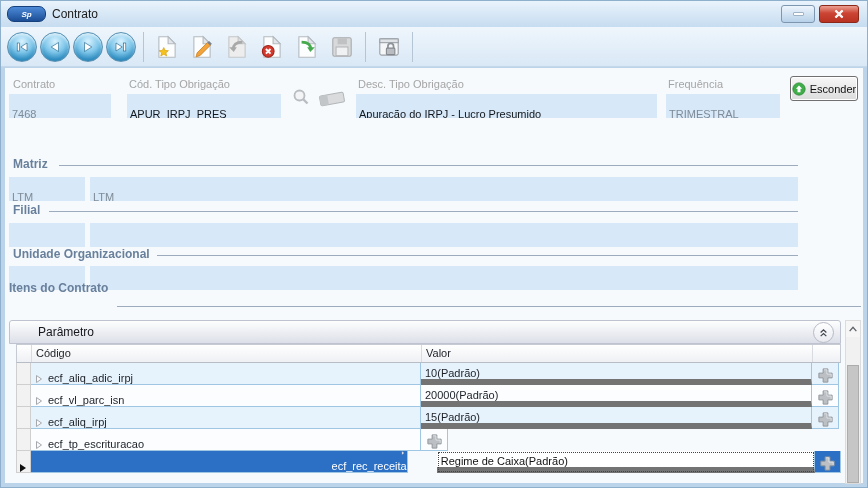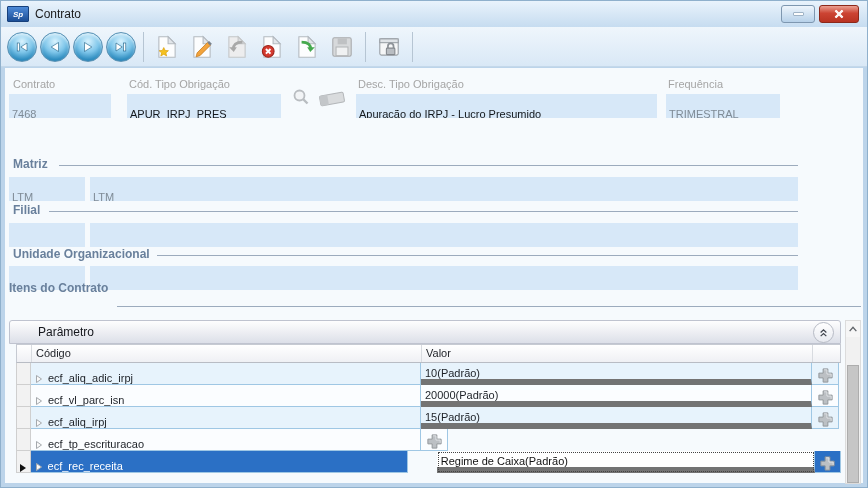--- a/index.html
+++ b/index.html
@@ -9,21 +9,21 @@
     background:#bcd4ea; overflow:hidden;
     border:1px solid #8fb0cc;
   }
   
   .titlebar {
     position:absolute; top:0; left:0; right:0; height:26px;
     background:linear-gradient(#e9f3fc, #c6dcf0);
     display:flex; align-items:center; padding:0 6px;
   }
   .app-logo {
-    width:22px; height:16px; border-radius:1px;
+    width:39px; height:16px; border-radius:7px;
     background:linear-gradient(#4d8ad8, #1b4e96);
     color:#fff; font-size:8px; font-weight:bold; font-style:italic;
     display:flex; align-items:center; justify-content:center;
     border:1px solid #16407c; margin-right:6px;
   }
   .title-text { font-size:12px; color:#1b1b1b; }
   .win-buttons { margin-left:auto; display:flex; gap:4px; padding-right:2px; }
   .win-btn {
     width:34px; height:18px; border-radius:3px;
     display:flex; align-items:center; justify-content:center;
@@ -107,21 +107,21 @@
   .cell.gutter {
     width:15px; background:#f2f2f2;
     border-left:1px solid #cfcfcf; border-right:1px solid #cfcfcf; border-bottom:1px solid #cfcfcf;
     justify-content:center;
   }
   .cell.codigo { width:390px; padding-left:4px; gap:5px; border-right:1px solid #9fc7e4; border-bottom:1px solid #9fc7e4; color:#1d2127; }
   .cell.valor  { width:391px; padding-left:4px; border-right:1px solid #9fc7e4; border-bottom:6px solid #737373; color:#1d2127; }
   .cell.plus   { width:27px; justify-content:center; border-right:1px solid #9fc7e4; border-bottom:1px solid #9fc7e4; }
   .trow.odd  .cell.codigo, .trow.odd  .cell.valor, .trow.odd  .cell.plus { background:#e7f3fc; }
   .trow.even .cell.codigo, .trow.even .cell.valor, .trow.even .cell.plus { background:#fbfdff; }
-  .trow.selected .cell.codigo { background:#2b70c5; color:#ffffff; }
+  .trow.selected .cell.codigo { background:#2b70c5; color:#ffffff;flex-direction:column; }
   .trow.selected .cell.plus { background:#2b70c5; }
   .trow.selected .cell.valor {
     background:#ffffff; color:#111;
     outline:1px dotted #444; outline-offset:-2px;margin-left:29px;
   }
   .sel-arrow { display:none; width:0; height:0; border-left:6px solid #111; border-top:4px solid transparent; border-bottom:4px solid transparent; }
   .trow.selected .sel-arrow { display:block; }
   
   .vscroll {
     position:absolute; right:2px; top:252px; width:16px; height:164px;
@@ -256,20 +256,27 @@
         <rect x="3" y="4" width="8" height="10" rx="1.5" fill="#c3c6c9"></rect>
       </g>
     </svg>
 
     <div class="lbl" style="left:353px; top:10px;">Desc. Tipo Obrigação</div>
     <div class="fld dark" style="left:351px; top:26px; width:301px;">Apuração do IRPJ - Lucro Presumido</div>
 
     <div class="lbl" style="left:663px; top:10px;">Frequência</div>
     <div class="fld gray" style="left:661px; top:26px; width:114px;">TRIMESTRAL</div>
 
+    <div class="esconder-btn">
+      <svg width="14" height="14" viewBox="0 0 16 16">
+        <circle cx="8" cy="8" r="7" fill="#3fae49" stroke="#2e8a37"></circle>
+        <path d="M8 4l3.6 3.8H9.7v3.8H6.3V7.8H4.4z" fill="#fff"></path>
+      </svg>
+      <span>Esconder</span>
+    </div>
 
     <div class="sec-label" style="left:8px; top:89px;">Matriz</div>
     <div class="sec-line" style="left:54px; top:97px; width:739px;"></div>
     <div class="fld gray" style="left:4px; top:109px; width:76px;">LTM</div>
     <div class="fld gray" style="left:85px; top:109px; width:708px;">LTM</div>
 
     <div class="sec-label" style="left:8px; top:135px;">Filial</div>
     <div class="sec-line" style="left:44px; top:143px; width:749px;"></div>
     <div class="fld gray" style="left:4px; top:155px; width:76px;"></div>
     <div class="fld gray" style="left:85px; top:155px; width:708px;"></div>

